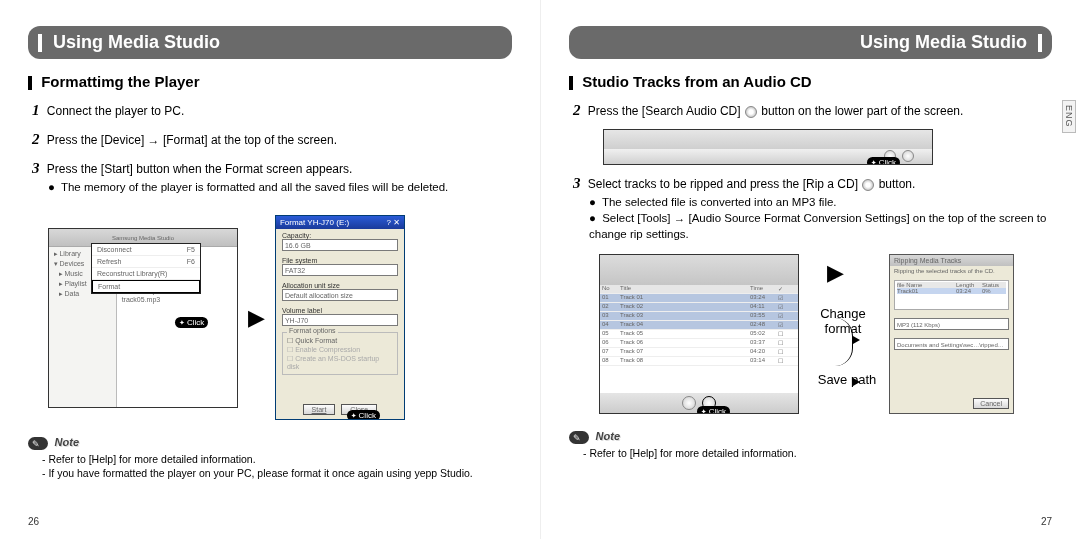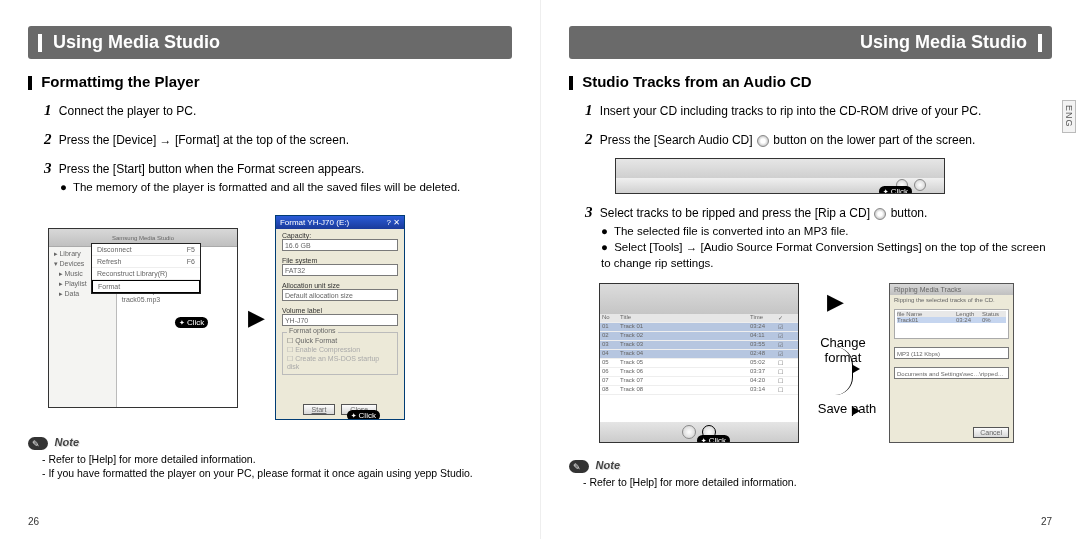--- a/index.html
+++ b/index.html
@@ -25,21 +25,21 @@
     display: flex;
     flex-direction: column;
   }
   .page + .page { border-left: 1px solid #eee; }
   .header {
     background: #6a6a6a;
     color: #fff;
     font-size: 18px;
     font-weight: bold;
     padding: 6px 10px;
-    border-radius: 3px;
+    border-radius: 12px;
     margin-bottom: 14px;
     position: relative;
   }
   .header::before {
     content: "";
     display: inline-block;
     width: 4px;
     height: 18px;
     background: #fff;
     vertical-align: middle;
@@ -62,21 +62,21 @@
     margin-bottom: 10px;
   }
   .section-title .bar {
     display: inline-block;
     width: 4px;
     height: 14px;
     background: #000;
     vertical-align: middle;
     margin-right: 5px;
   }
-  .steps { margin-left: 16px; }
+  .steps { margin-left: 4px; }
   .step { margin-bottom: 8px; line-height: 1.4; }
   .step .num {
     font-family: Georgia, "Times New Roman", serif;
     font-style: italic;
     font-weight: bold;
     font-size: 15px;
     margin-right: 4px;
   }
   .sub { margin-left: 16px; font-size: 11.5px; line-height: 1.4; }
   .sub .bullet { font-weight: bold; margin-right: 3px; }
@@ -301,24 +301,20 @@
     <div class="eng-tab">ENG</div>
     <div class="header">
       <span>Using Media Studio</span>
     </div>
     <div class="section-title">
       <span class="bar"></span>
       <span>Studio Tracks from an Audio CD</span>
     </div>
     <div class="steps">
       <div class="step">
-        <span class="num">1</span>
-        <span>Insert your CD including tracks to rip into the CD-ROM drive of your PC.</span>
-      </div>
-      <div class="step">
         <span class="num">2</span>
         <span>Press the [Search Audio CD] <span class="icon-cd"></span> button on the lower part of the screen.</span>
       </div>
 
       <div class="ss-row small">
         <div class="ss ss-wide" style="position:relative">
           <div class="top"></div>
           <div class="bar">
             <span class="btnround"></span>
             <span class="btnround"></span>

